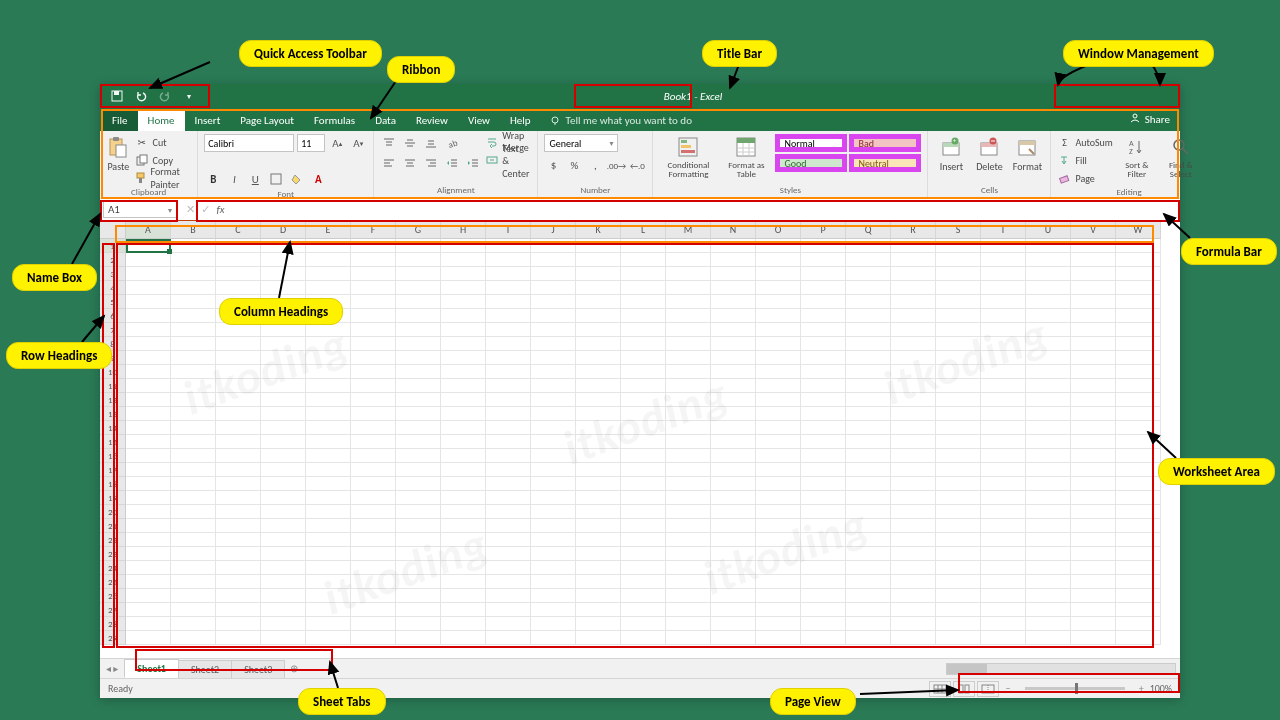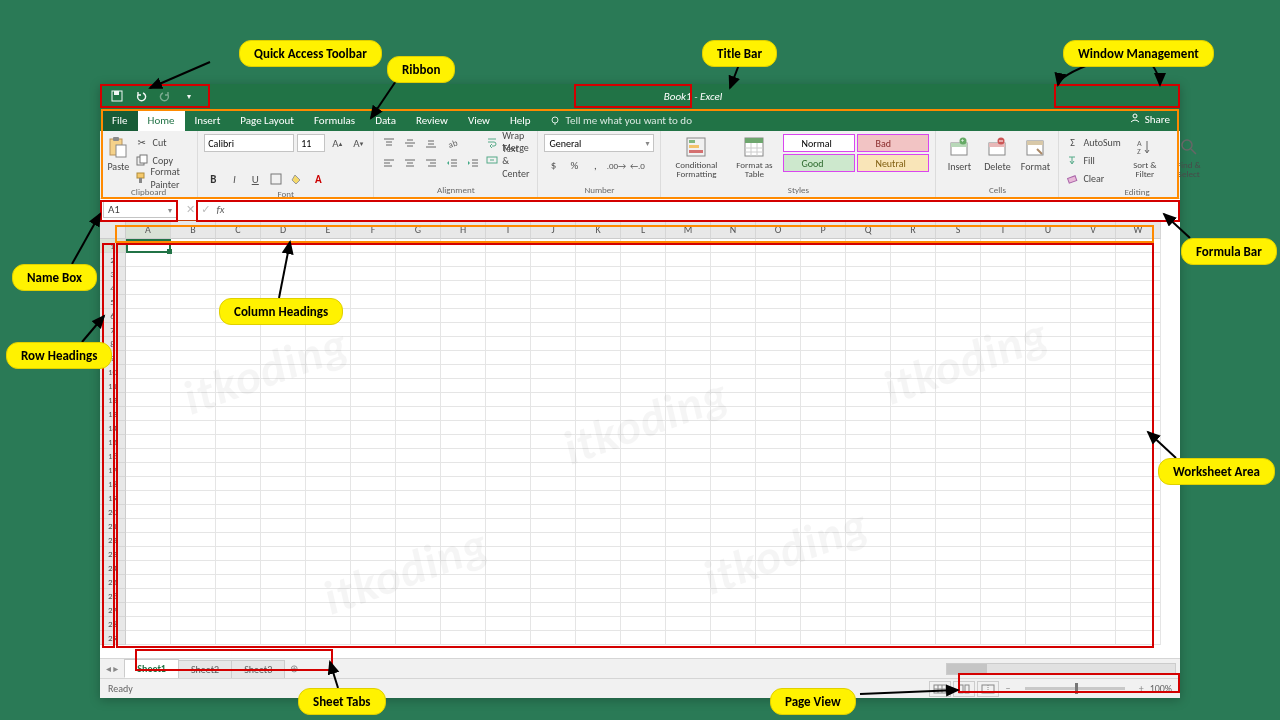--- a/index.html
+++ b/index.html
@@ -48,24 +48,24 @@
   .mini-ic { width: 14px; height: 14px; display: flex; align-items: center; justify-content: center; }
 
   .fontrow input, .fontrow .sel { border: 1px solid #c4c4c4; background: #fff; font-size: 10px; padding: 1px 3px; height: 18px; }
   .fontname { width: 90px; }
   .fontsize { width: 28px; }
   .fmtbtn { width: 18px; height: 18px; display: flex; align-items: center; justify-content: center; font-size: 11px; color: #555; }
   .fmtbtn.b { font-weight: 700; color: #333; }
   .fmtbtn.i { font-style: italic; }
   .fmtbtn.u { text-decoration: underline; }
 
-  .numfmt { border: 1px solid #c4c4c4; background: #fff; width: 110px; height: 18px; font-size: 10px; padding: 1px 4px; display: flex; align-items: center; justify-content: space-between; }
+  .numfmt { border: 1px solid #c4c4c4; background: #fff; width: 74px; height: 18px; font-size: 10px; padding: 1px 4px; display: flex; align-items: center; justify-content: space-between; }
 
   .cellstyles { display: grid; grid-template-columns: 72px 72px; grid-auto-rows: 18px; gap: 2px; }
-  .stylecell { border: 1px solid #d946ef; font-size: 10px; padding: 1px 17px; display: flex; align-items: center; }
+  .stylecell { border: 5px solid #d946ef; font-size: 10px; padding: 1px 4px; display: flex; align-items: center; }
   .stylecell.normal { background: #fff; }
   .stylecell.bad { background: #f2c4c4; color: #8a2b2b; }
   .stylecell.good { background: #cde8cd; color: #2e6a2e; }
   .stylecell.neutral { background: #f9e5b8; color: #826014; }
 
   
   .fbar-row { height: 22px; display: flex; align-items: stretch; border-bottom: 1px solid #c2410c; background: #fff; }
   .namebox { width: 74px; border: 1px solid #c4c4c4; margin: 2px 3px; font-size: 11px; display: flex; align-items: center; justify-content: space-between; padding: 0 4px; color: #444; }
   .fbar-btns { display: flex; align-items: center; gap: 6px; padding: 0 6px; color: #bbb; font-size: 11px; }
   .fbar-input { flex: 1; border: none; font-size: 11px; padding: 0 6px; }
@@ -494,21 +494,21 @@
                 </svg>
               </span>
               <span>Fill</span>
             </div>
           <div class="smallitem">
               <span class="mini-ic">
                 <svg width="12" height="12">
                   <rect x="2" y="5" width="8" height="5" fill="#e8b8d8" stroke="#a6a" transform="rotate(-20 6 7)"></rect>
                 </svg>
               </span>
-              <span>Clear</span>
+              <span>Page</span>
             </div>
         </div>
         <div class="bigbtn" style="width:40px">
           <span class="ic">
               <svg width="20" height="20">
                 <text x="2" y="9" font-size="8" fill="#666">A</text>
                 <text x="2" y="17" font-size="8" fill="#666">Z</text>
                 <path d="M12 4 V15 M10 13 L12 16 L14 13" fill="none" stroke="#666"></path>
               </svg>
             </span>

